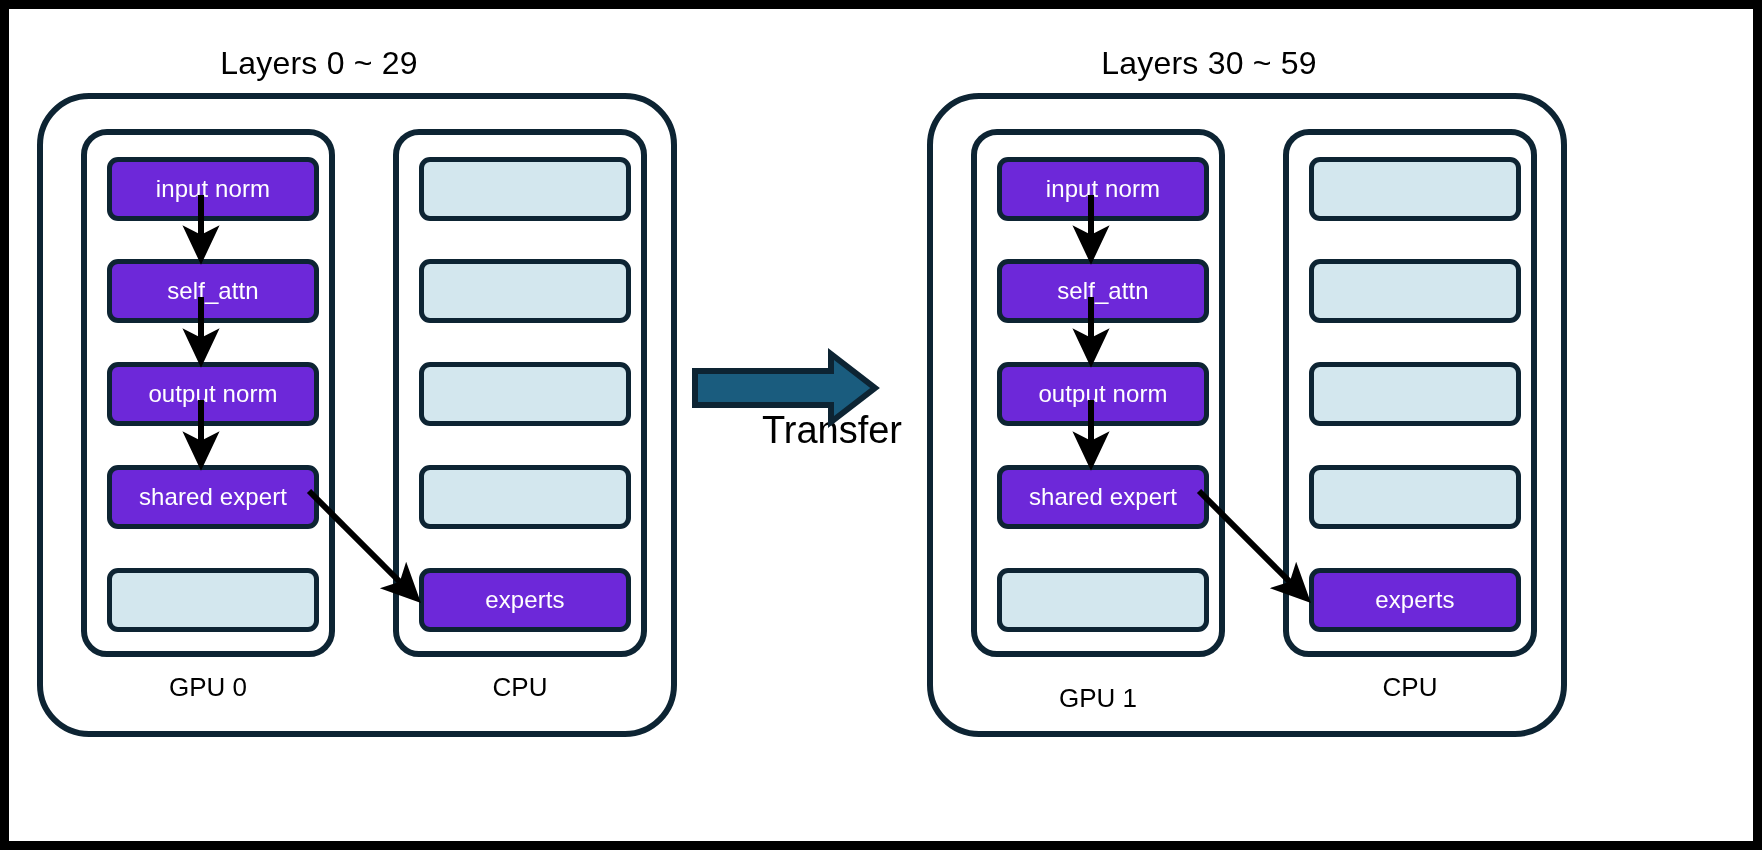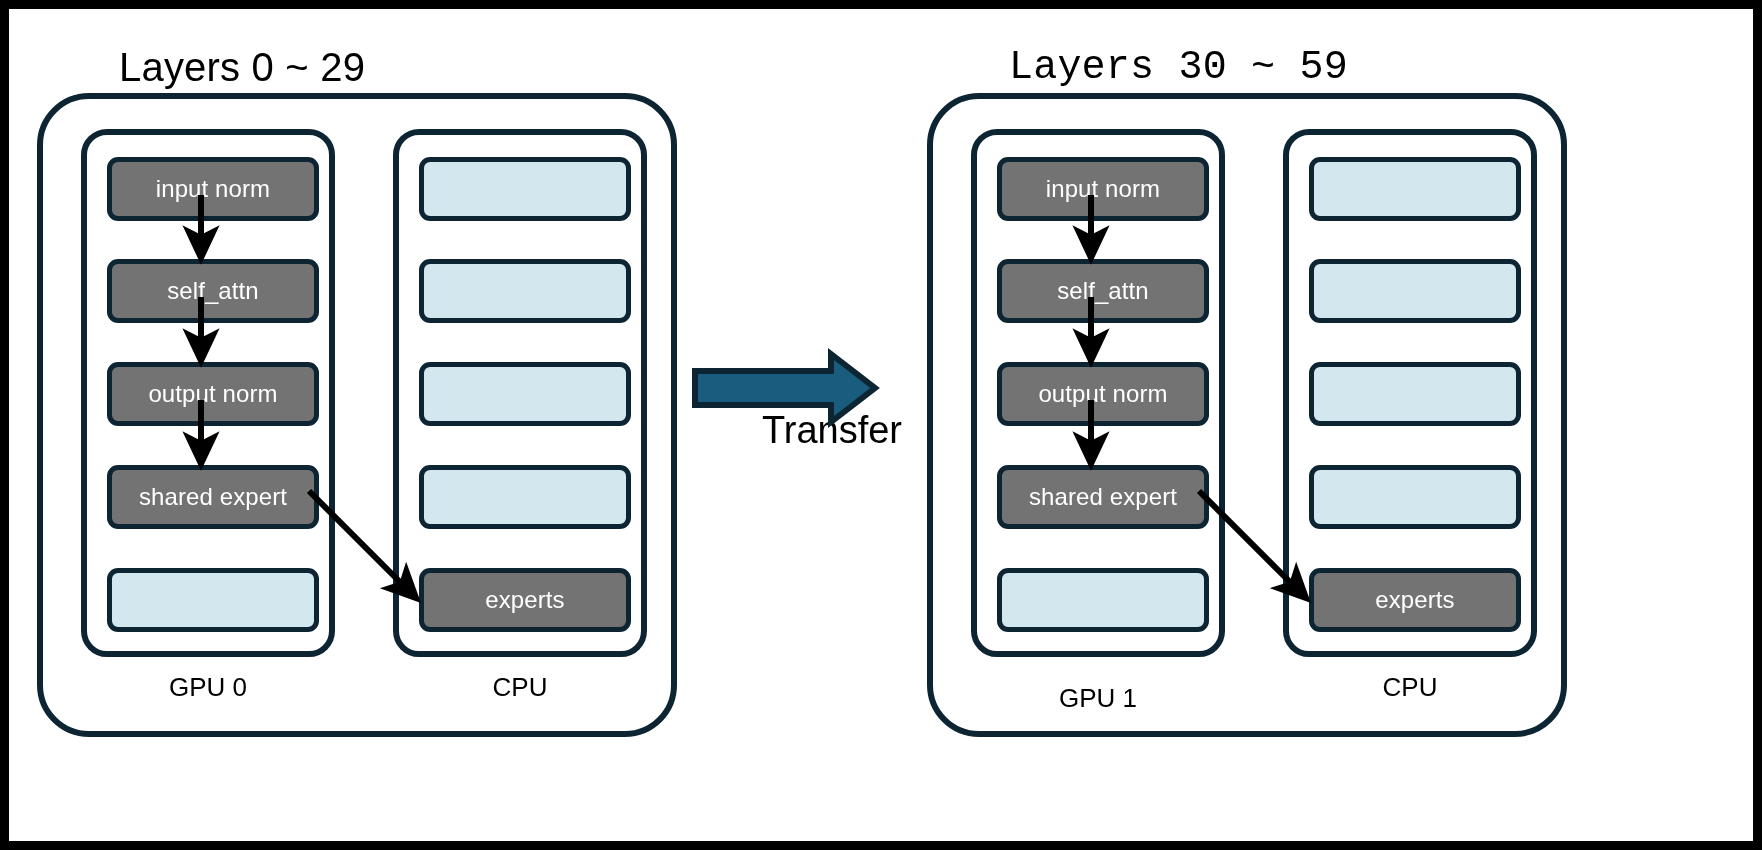--- a/index.html
+++ b/index.html
@@ -20,23 +20,23 @@
   #stage {
     position: absolute;
     left: 0; top: 0;
     width: 1744px;
     height: 832px;
   }
 
   
   .group-title {
     position: absolute;
-    font-size: 40px;
+    font-size: 32px;
     color: #000000;
-    text-align: left;
+    text-align: center;
     white-space: nowrap;
     letter-spacing: 0.2px;
   }
 
   
   .device {
     position: absolute;
     border: 6px solid #0d2433;
     border-radius: 52px;
     background: #ffffff;
@@ -59,21 +59,21 @@
     border-radius: 11px;
     box-sizing: border-box;
     display: flex;
     align-items: center;
     justify-content: center;
     font-size: 24px;
     color: #ffffff;
     white-space: nowrap;
     letter-spacing: 0.1px;
   }
-  .box.red  { background: #737373; }
+  .box.red  { background: #6d28d9; }
   .box.blue { background: #d3e7ee; }
 
   
   .device-label {
     position: absolute;
     font-size: 26px;
     color: #000000;
     text-align: center;
     white-space: nowrap;
   }
@@ -120,21 +120,21 @@
         <div class="box blue" style="left:20px; top:124px; width:212px; height:64px;"></div>
         <div class="box blue" style="left:20px; top:227px; width:212px; height:64px;"></div>
         <div class="box blue" style="left:20px; top:330px; width:212px; height:64px;"></div>
         <div class="box red" style="left:20px; top:433px; width:212px; height:64px;">experts</div>
       </div>
 
       <div class="device-label" style="left:38px; top:573px; width:254px;">GPU 0</div>
       <div class="device-label" style="left:350px; top:573px; width:254px;">CPU</div>
     </div>
 
-    <div class="group-title" style="left:1000px; top:36px; width:400px;font-family:Liberation Mono, monospace;">Layers 30 ~ 59</div>
+    <div class="group-title" style="left:1000px; top:36px; width:400px;">Layers 30 ~ 59</div>
 
     <div class="device" style="left:918px; top:84px; width:640px; height:644px;">
 
       <div class="column" style="left:38px; top:30px; width:254px; height:528px;">
         <div class="box red" style="left:20px; top:22px;  width:212px; height:64px;">input norm</div>
         <div class="box red" style="left:20px; top:124px; width:212px; height:64px;">self_attn</div>
         <div class="box red" style="left:20px; top:227px; width:212px; height:64px;">output norm</div>
         <div class="box red" style="left:20px; top:330px; width:212px; height:64px;">shared expert</div>
         <div class="box blue" style="left:20px; top:433px; width:212px; height:64px;"></div>
       </div>

